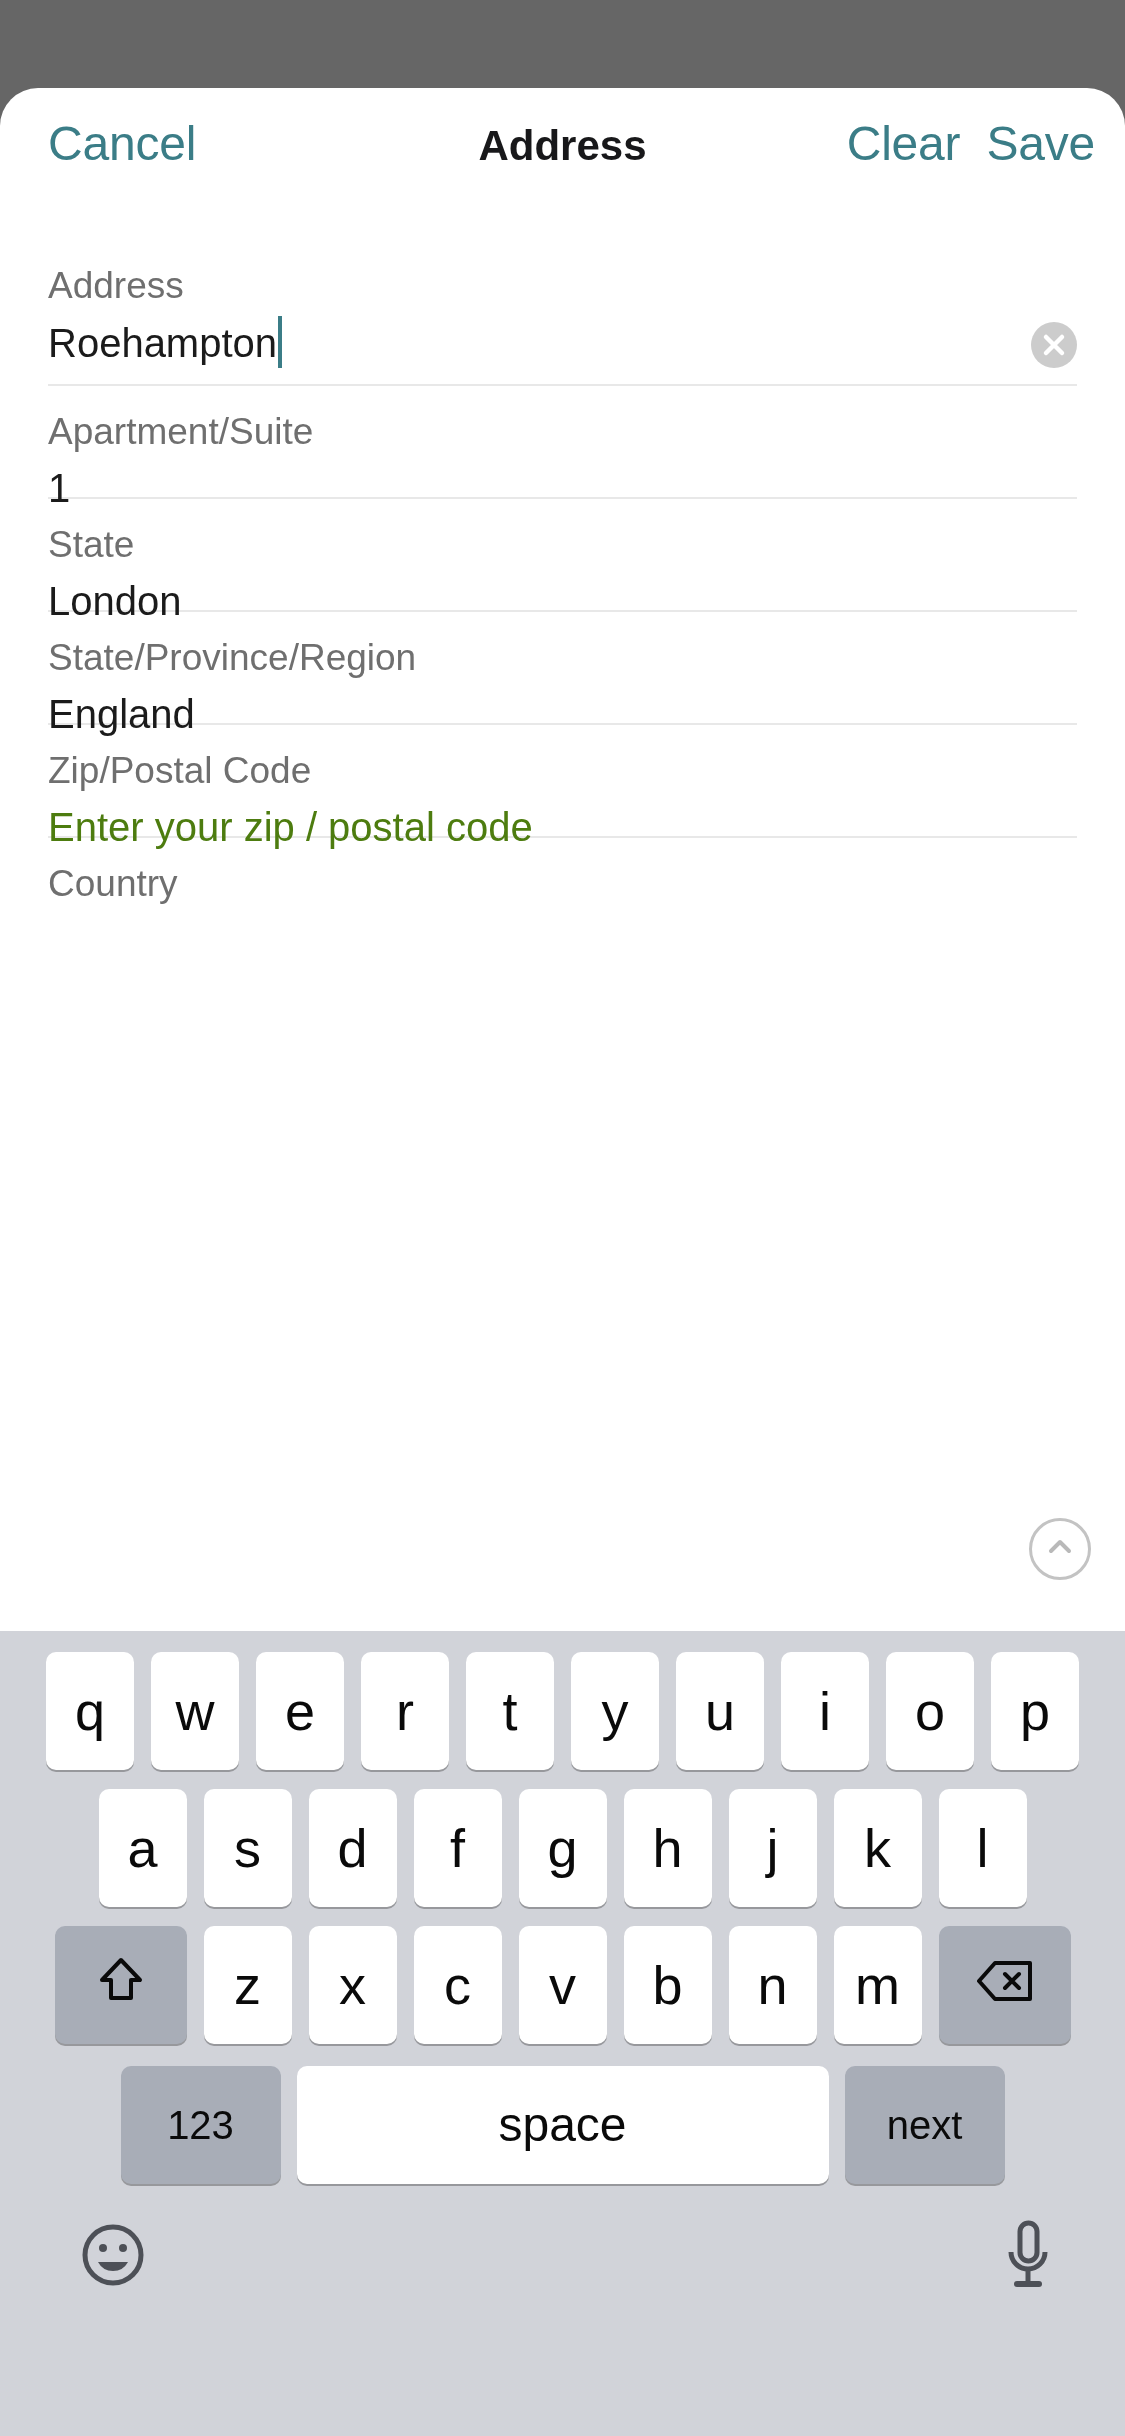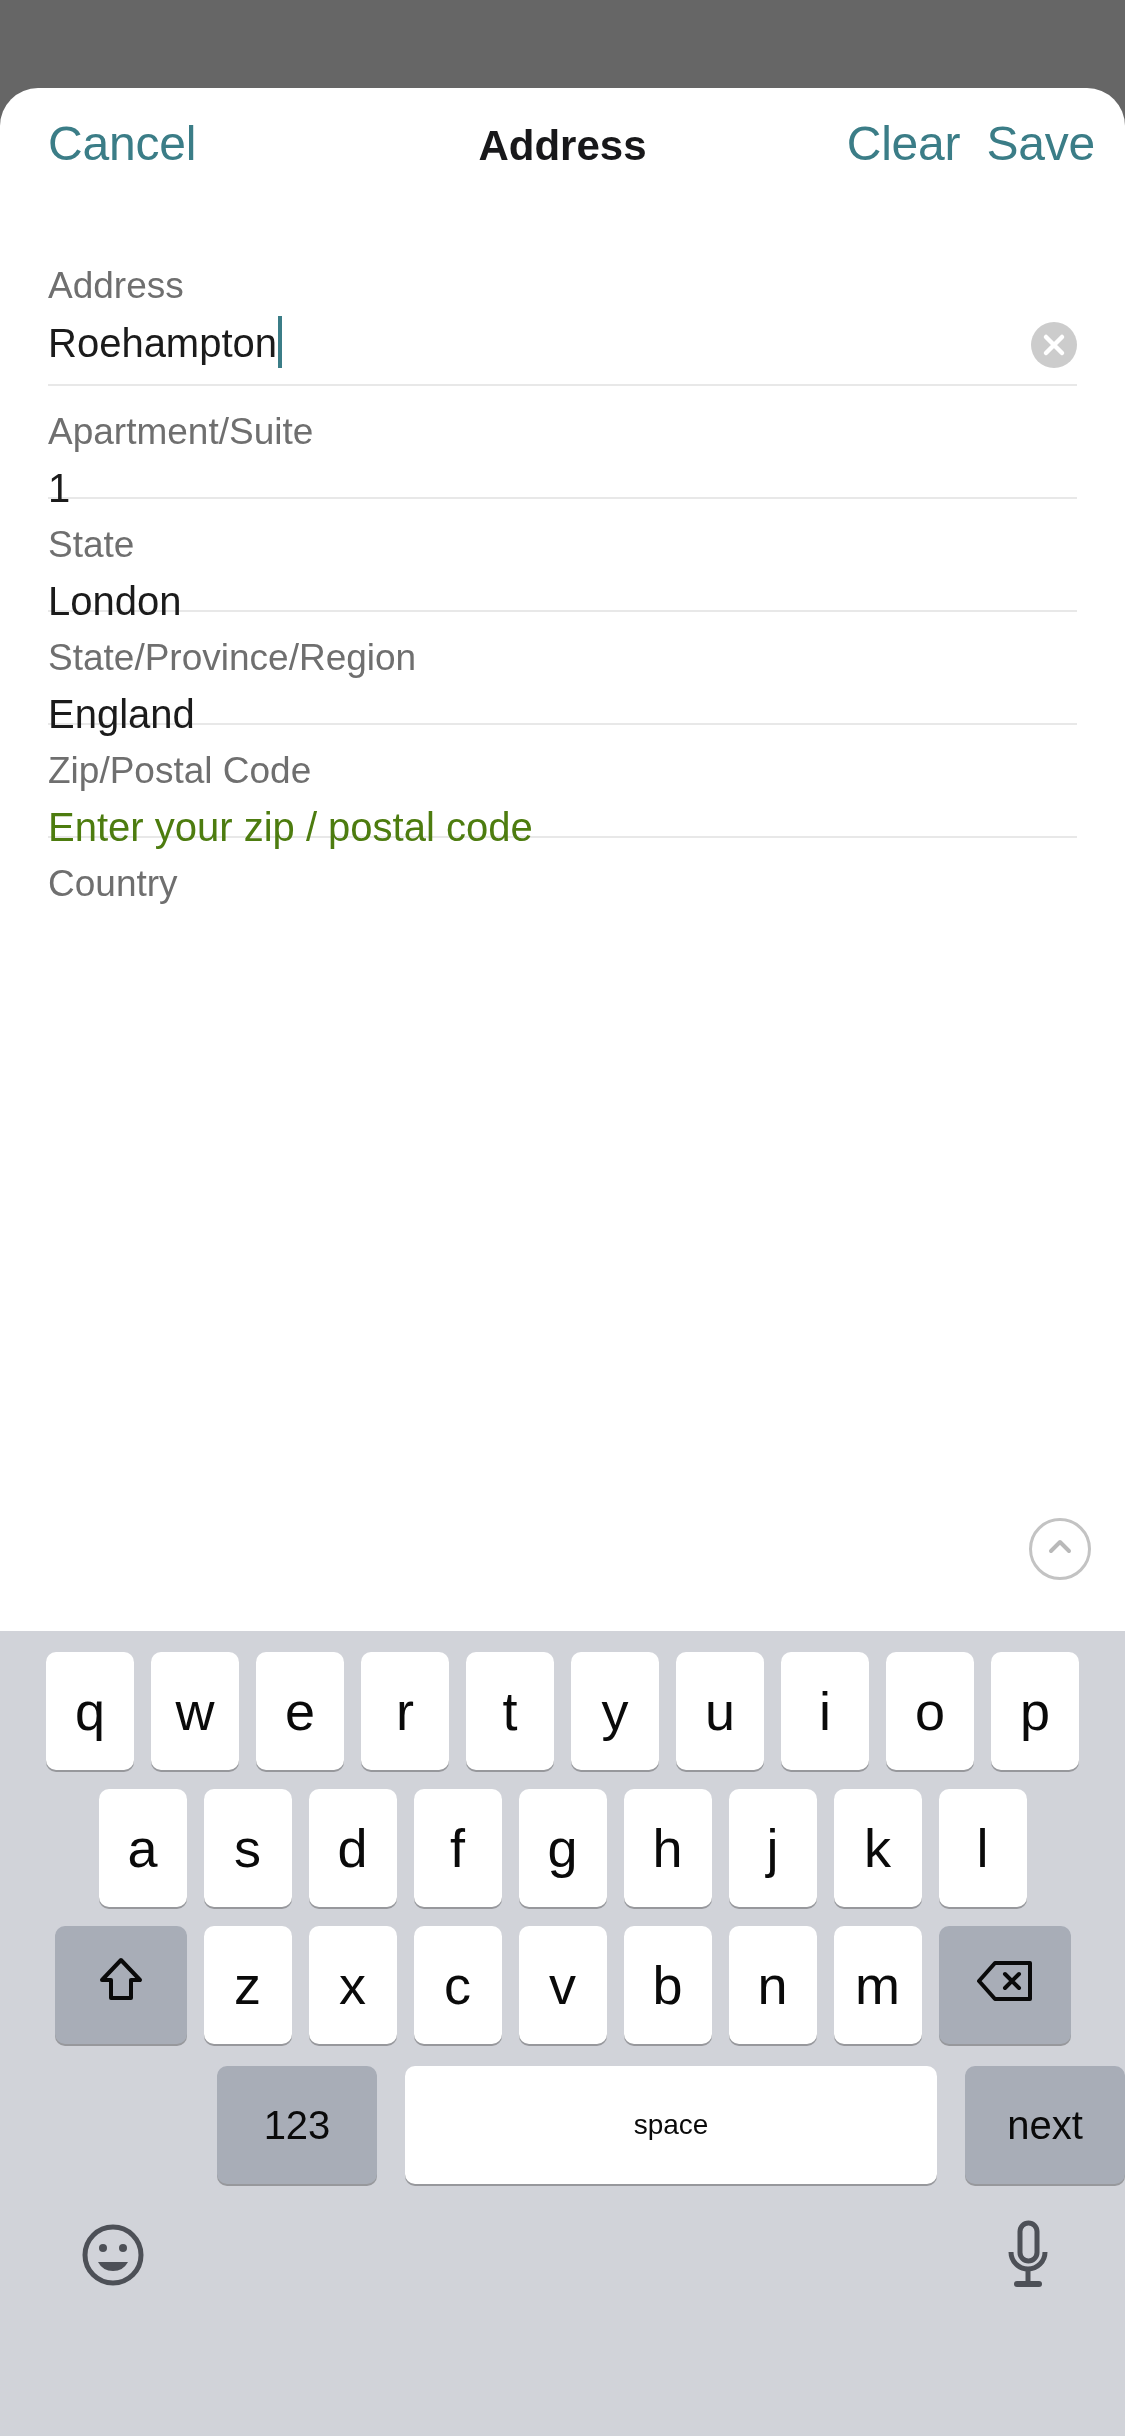--- a/index.html
+++ b/index.html
@@ -187,21 +187,21 @@
   }
 
   .kb-row {
     display: flex;
     justify-content: center;
     align-items: center;
   }
   .kb-row.r1 { padding-top: 21px; gap: 17px; }
   .kb-row.r2 { padding-top: 19px; gap: 17px; }
   .kb-row.r3 { padding-top: 19px; gap: 17px; }
-  .kb-row.r4 { padding-top: 22px; gap: 28px; justify-content: flex-end; }
+  .kb-row.r4 { padding-top: 22px; gap: 16px; }
 
   .key {
     width: 88px;
     height: 118px;
     background: #ffffff;
     border-radius: 10px;
     box-shadow: 0 2px 0 rgba(0,0,0,0.28);
     display: flex;
     align-items: center;
     justify-content: center;
@@ -210,21 +210,21 @@
     line-height: 1;
   }
 
   .key.dark {
     background: #a8adb7;
   }
   .key.wide { width: 132px; }
   .key.func { width: 160px; font-size: 40px; }
   .key.space {
     width: 532px;
-    font-size: 28px;
+    font-size: 48px;
   }
 
   .kb-bottom {
     position: relative;
     height: 210px;
   }
   .emoji-btn {
     position: absolute;
     left: 80px;
     top: 38px;

